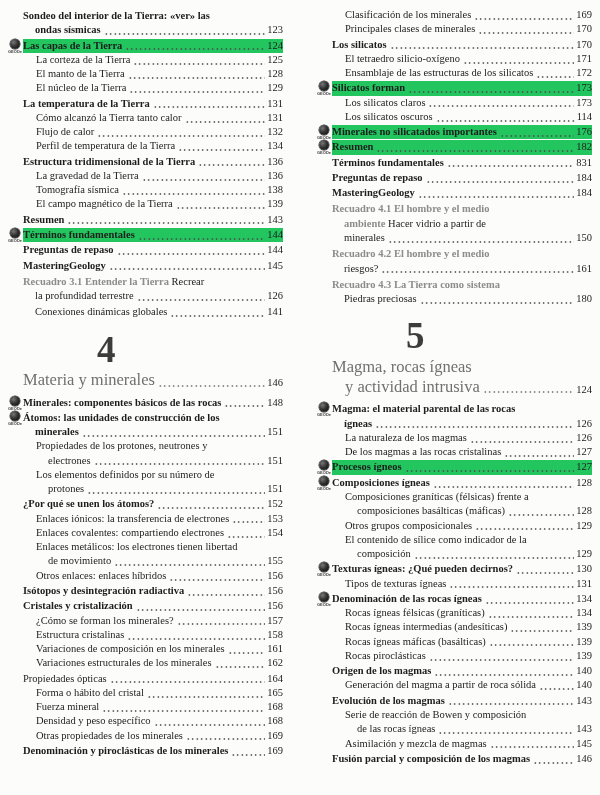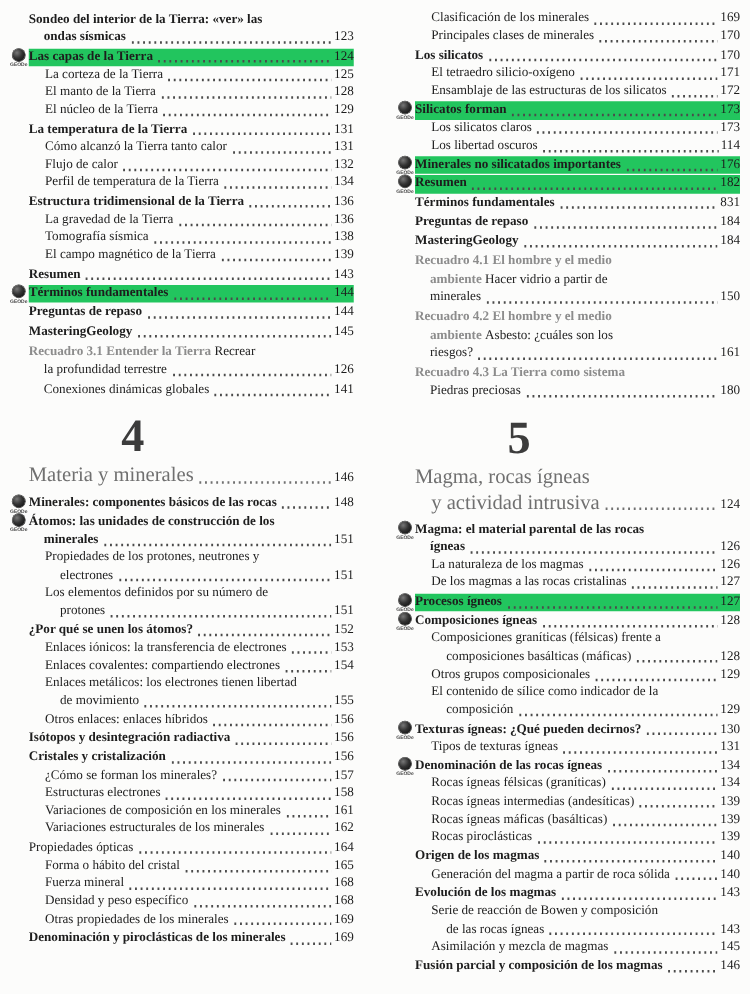--- a/index.html
+++ b/index.html
@@ -287,21 +287,21 @@
       </div>
       <div class="entry lvl1">
         <div class="tline">
           <span class="t"><span>¿Cómo se forman los minerales?</span></span>
           <span class="dots"></span>
           <span class="pg">157</span>
         </div>
       </div>
       <div class="entry lvl1">
         <div class="tline">
-          <span class="t"><span>Estructuras electrones</span></span>
+          <span class="t"><span>Estructura cristalinas</span></span>
           <span class="dots"></span>
           <span class="pg">158</span>
         </div>
       </div>
       <div class="entry lvl1">
         <div class="tline">
           <span class="t"><span>Variaciones de composición en los minerales</span></span>
           <span class="dots"></span>
           <span class="pg">161</span>
         </div>
@@ -402,21 +402,21 @@
       </div>
       <div class="entry lvl1">
         <div class="tline">
           <span class="t"><span>Los silicatos claros</span></span>
           <span class="dots"></span>
           <span class="pg">173</span>
         </div>
       </div>
       <div class="entry lvl1">
         <div class="tline">
-          <span class="t"><span>Los libertad oscuros</span></span>
+          <span class="t"><span>Los silicatos oscuros</span></span>
           <span class="dots"></span>
           <span class="pg">114</span>
         </div>
       </div>
       <div class="entry lvl0 hl hasicon">
         <span class="gi"><span class="cd"></span><span class="cdl">GEODe</span></span>
         <div class="tline">
           <span class="t"><span>Minerales no silicatados importantes</span></span>
           <span class="dots"></span>
           <span class="pg">176</span>
@@ -460,23 +460,20 @@
         </div>
         <div class="tline cont">
           <span class="t"><span class="n">minerales</span></span>
           <span class="dots"></span>
           <span class="pg">150</span>
         </div>
       </div>
       <div class="entry lvl0 box">
         <div class="tline">
           <span class="t"><span class="g">Recuadro 4.2 El hombre y el medio</span></span>
-        </div>
-        <div class="tline cont">
-          <span class="t"><span class="g">ambiente </span><span class="n">Asbesto: ¿cuáles son los</span></span>
         </div>
         <div class="tline cont">
           <span class="t"><span class="n">riesgos?</span></span>
           <span class="dots"></span>
           <span class="pg">161</span>
         </div>
       </div>
       <div class="entry lvl0 box">
         <div class="tline">
           <span class="t"><span class="g">Recuadro 4.3 La Tierra como sistema</span></span>

